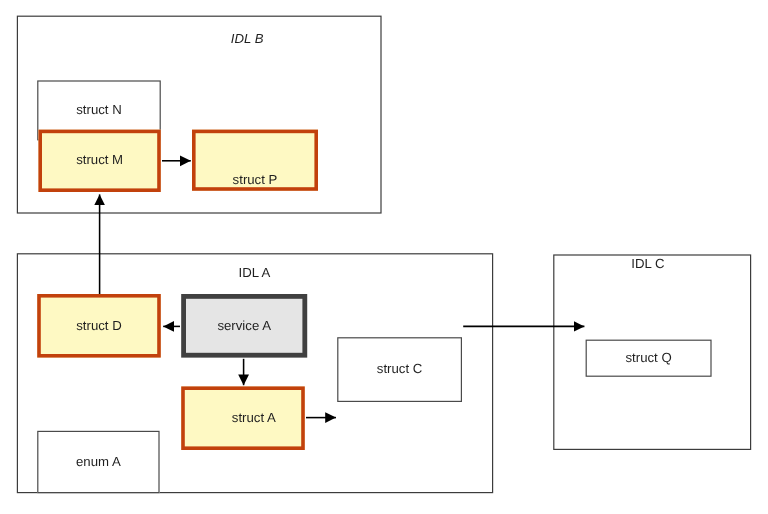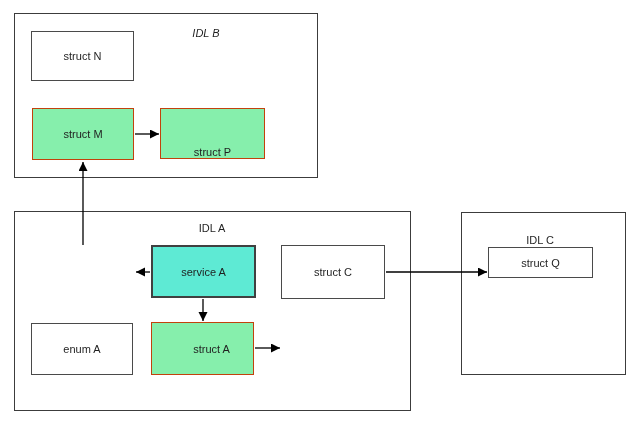--- a/index.html
+++ b/index.html
@@ -31,55 +31,58 @@
   .node {
     position: absolute;
     display: flex;
     align-items: center;
     justify-content: center;
     font-size: 11px;
     color: #1f1f1f;
     box-sizing: border-box;
     white-space: nowrap;
   }
-  .node.white   { background: #ffffff; border: 1px solid #4a4a4a; }
-  .node.light   { background: #86efac; border: 1px solid #c2410c; }
-  .node.service { background: #5eead4; border: 2px solid #404040; }
+  .node.white   { background: #ffffff; border: 1px solid #4a4a4a; margin-top: 36px; }
+  .node.light   { background: #fef9c3; border: 3px solid #c2410c; }
+  .node.service { background: #e5e5e5; border: 4px solid #404040; }
   svg.edges {
     position: absolute;
     left: 0; top: 0;
     width: 640px; height: 428px;
     pointer-events: none;
   }
   svg.edges line { stroke: #000000; stroke-width: 1.3; }
 </style>
 </head>
 <body>
 
 <div class="canvas">
 
   <div class="container" style="left:14px; top:13px; width:304px; height:165px;"></div>
   <div class="container-label" style="left:206px; top:33px;font-style:italic;">IDL B</div>
 
   <div class="container" style="left:14px; top:211px; width:397px; height:200px;"></div>
   <div class="container-label" style="left:212px; top:228px;">IDL A</div>
 
   <div class="container" style="left:461px; top:212px; width:165px; height:163px;"></div>
-  <div class="container-label" style="left:540px; top:240px;">IDL C</div>
+  <div class="container-label" style="left:540px; top:220px;">IDL C</div>
 
   <div class="node white" style="left:31px; top:31px; width:103px; height:50px;">
     <span>struct N</span>
   </div>
   <div class="node light" style="left:32px; top:108px; width:102px; height:52px;">
     <span>struct M</span>
   </div>
   <div class="node light" style="left:160px; top:108px; width:105px; height:51px;align-items:flex-end;">
     <span>struct P</span>
   </div>
 
+  <div class="node light" style="left:31px; top:245px; width:103px; height:53px;">
+    <span>struct D</span>
+  </div>
   <div class="node service" style="left:151px; top:245px; width:105px; height:53px;">
     <span>service A</span>
   </div>
   <div class="node white" style="left:281px; top:245px; width:104px; height:54px;">
     <span>struct C</span>
   </div>
   <div class="node white" style="left:31px; top:323px; width:102px; height:52px;">
     <span>enum A</span>
   </div>
   <div class="node light" style="left:151px; top:322px; width:103px; height:53px;padding-left:18px;">

